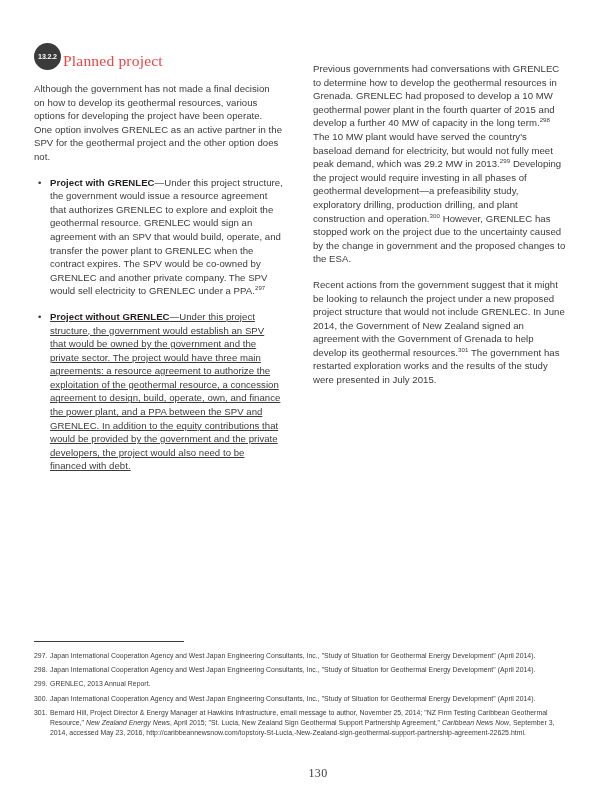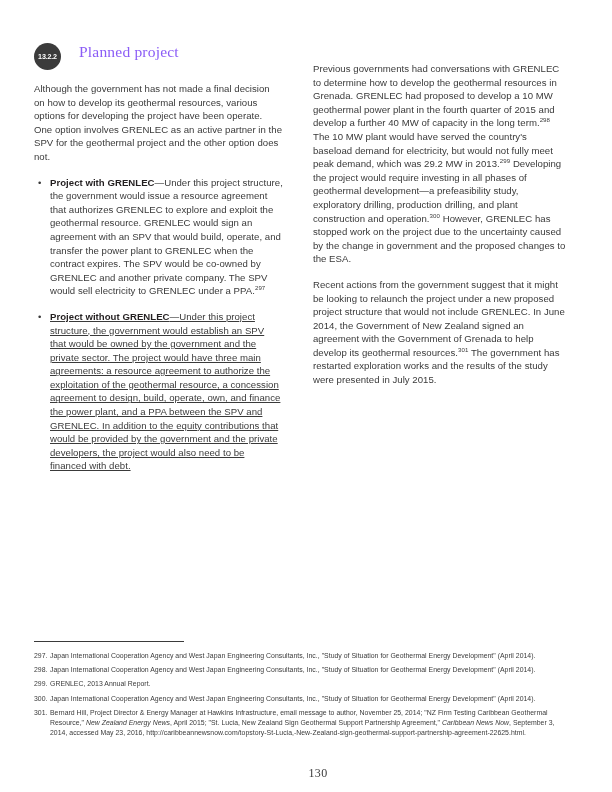--- a/index.html
+++ b/index.html
@@ -22,22 +22,22 @@
     width: 612px;
     height: 792px;
   }
 
   
   .heading-row {
     position: absolute;
     left: 34px;
     top: 43px;
     display: flex;
-    align-items: flex-start;
-    gap: 18px;
+    align-items: flex-end;
+    gap: 2px;
   }
   .section-badge {
     width: 27px;
     height: 27px;
     border-radius: 50%;
     background: #3b3b3b;
     color: #ffffff;
     display: flex;
     align-items: center;
     justify-content: center;
@@ -45,21 +45,21 @@
     font-size: 7.2px;
     font-weight: 700;
     letter-spacing: -0.2px;
     line-height: 1;
     flex: 0 0 auto;
   }
   .section-title {
     font-family: "Liberation Serif", serif;
     font-size: 15.5px;
     font-weight: 400;
-    color: #8b5cf6;
+    color: #ef4444;
     letter-spacing: 0.2px;
     white-space: nowrap;
   }
 
   
   .col {
     position: absolute;
     width: 249px;
     font-size: 9.6px;
     line-height: 13.6px;

